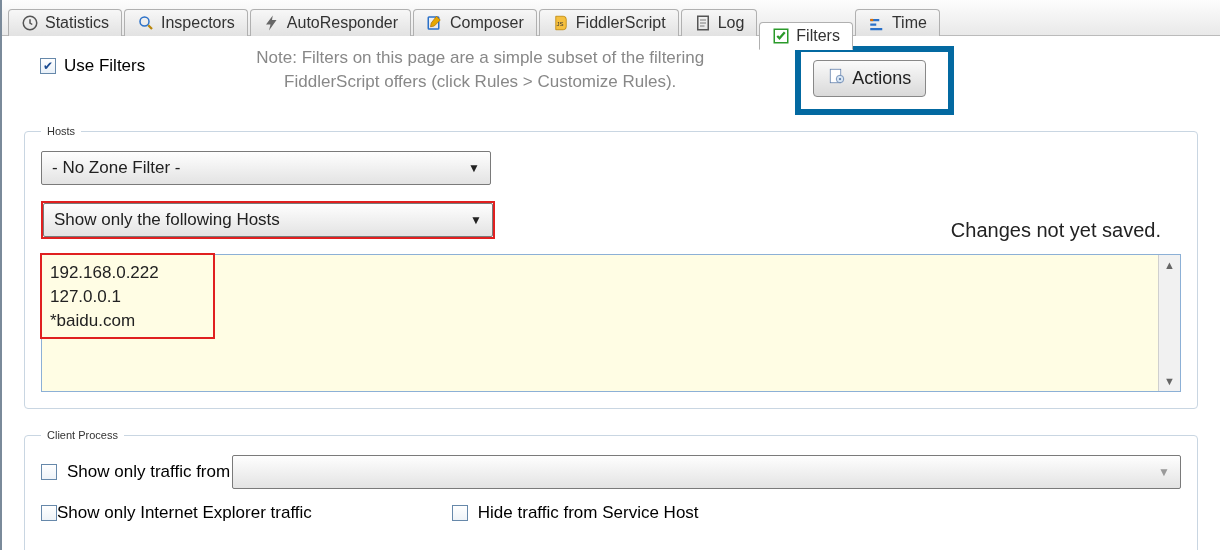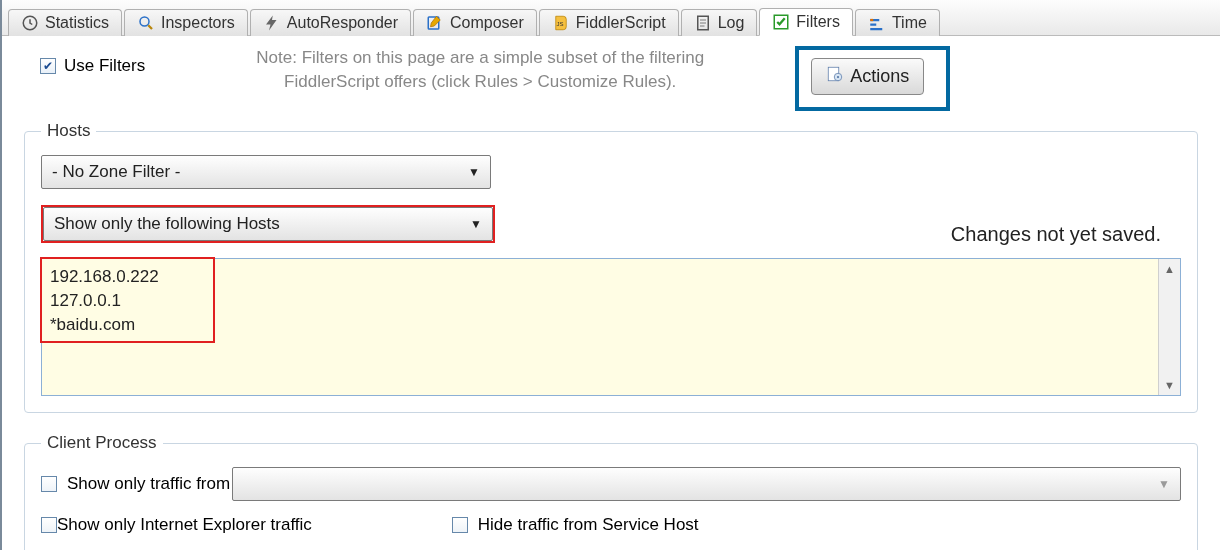--- a/index.html
+++ b/index.html
@@ -34,52 +34,52 @@
       position: relative;
       top: 1px;
       font-size: 16px;
       color: #333;
       cursor: pointer;
       white-space: nowrap;
     }
     .tab.active {
       background: #fff;
       border-bottom: 1px solid #fff;
-      top: 1px;
+      top: 15px;
       z-index: 2;
     }
     .tab .icon { width: 18px; height: 18px; display: inline-flex; align-items: center; justify-content: center; }
     .panel { padding: 10px 18px; position: relative; }
     .top-row { display: flex; align-items: flex-start; gap: 20px; margin-bottom: 10px; }
     .use-filters { display:flex; align-items:center; gap:8px; margin-top:10px; margin-left:20px; font-size:17px; }
     .checkbox {
       width:16px; height:16px; border:1px solid #6688aa; background: linear-gradient(#fff,#e8f0f8); display:inline-flex; align-items:center; justify-content:center; font-size:12px; color:#1a4a90;
     }
     .note {
       color:#888; font-size:17px; text-align:center; flex: 1; line-height:1.4;
       max-width: 590px;
       margin-left: 20px;
     }
-    .actions-wrap { border: 4px solid #0369a1; padding: 8px 22px 12px 12px; display:flex; align-items:center; }
+    .actions-wrap { border: 6px solid #0369a1; padding: 8px 22px 12px 12px; display:flex; align-items:center; }
     .actions-btn {
       display:flex; align-items:center; gap:6px;
       padding: 6px 14px;
       border: 1px solid #888;
       border-radius: 4px;
       background: linear-gradient(#fafafa,#d9d9d9);
       font-size:18px; color:#222;
       cursor: pointer;
     }
     fieldset {
       border: 1px solid #c9d6e2;
       border-radius: 4px;
       padding: 14px 16px 16px 16px;
       margin: 0 4px 20px 4px;
     }
-    legend { padding: 0 6px; font-size:17px; color:#333; }
+    legend { padding: 0 6px; font-size:11px; color:#333; }
     .combo {
       display:flex; align-items:center; justify-content:space-between;
       border: 1px solid #7a7a7a;
       background: linear-gradient(#fefefe,#e3e3e3);
       height: 34px; padding: 16px 10px; border-radius: 2px;
       font-size:17px; color:#222; cursor: pointer;
     }
     .combo.small-arrow .arrow { color:#9a9a9a; }
     .combo .arrow { font-size:12px; }
     .hosts-zone { width: 450px; margin-bottom: 16px; }

